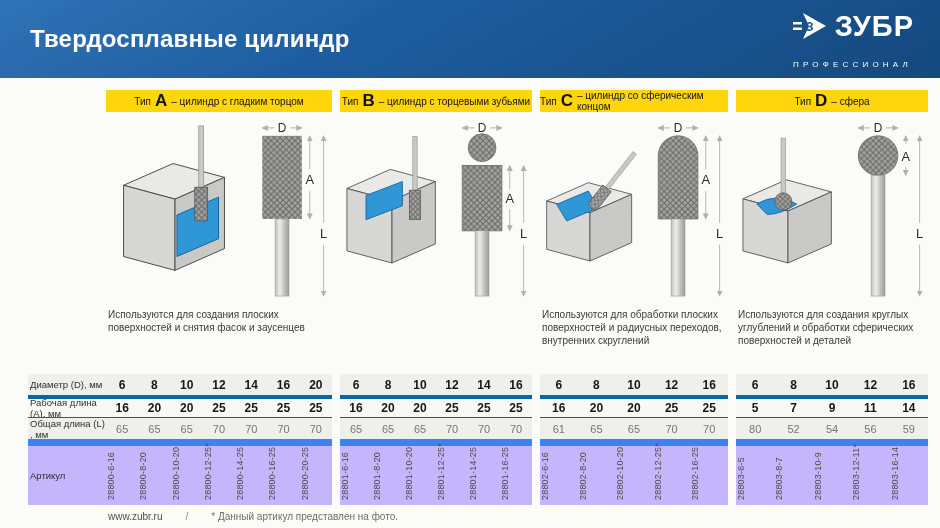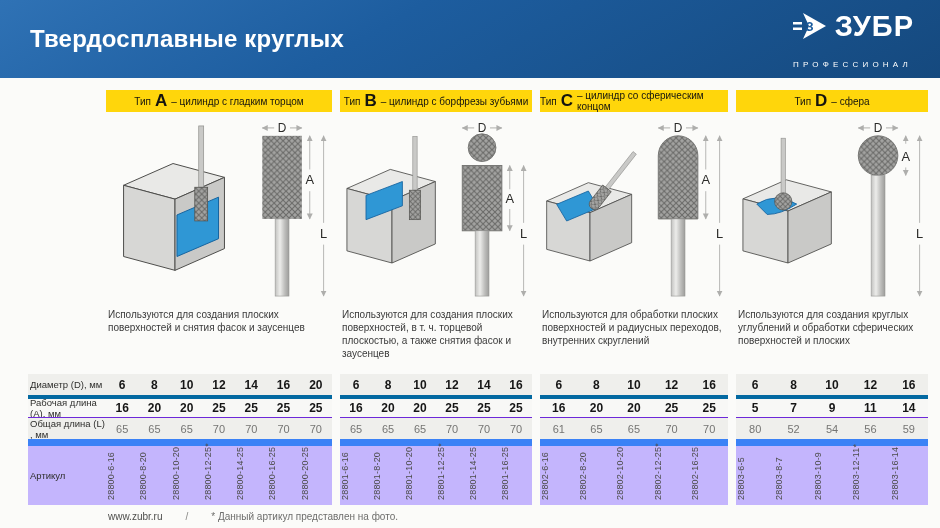--- a/index.html
+++ b/index.html
@@ -86,21 +86,21 @@
       <stop offset="0.7" stop-color="#bdbdbb"></stop>
         <stop offset="1" stop-color="#9d9d9b"></stop>
     </linearGradient>
     <marker id="arrM" markerWidth="7" markerHeight="7" refX="5.5" refY="3" orient="auto">
       <path d="M0,0 L6,3 L0,6 z" fill="#aeaeac"></path>
     </marker>
   </defs>
 </svg>
 
 <div class="header">
-  <div class="page-title">Твердосплавные круглых</div>
+  <div class="page-title">Твердосплавные цилиндр</div>
   <div class="brand">
     <div class="brand-row">
       <svg width="36" height="30" viewBox="0 0 36 30">
         <path d="M1,11 h9 v2.4 h-9 z M1,16.6 h9 v2.4 h-9 z" fill="#fff"></path>
         <polygon points="11,2 34,15 11,28 17,15" fill="#fff"></polygon>
         <text x="13.5" y="20" font-size="13" font-weight="bold" fill="#1d5d9f">З</text>
       </svg>
       <span class="brand-name">ЗУБР</span>
     </div>
     <span class="brand-sub">ПРОФЕССИОНАЛ</span>
@@ -143,21 +143,21 @@
           <text x="80" y="119" font-size="13" fill="#2b2b29" text-anchor="middle">L</text>
         </svg>
       </div>
       <div class="desc">Используются для создания плоских поверхностей и снятия фасок и заусенцев</div>
     </div>
 
     <div class="w-b">
       <div class="type-bar">
         <span>Тип</span>
         <span class="type-letter">B</span>
-        <span>– цилиндр с борфрезы зубьями</span>
+        <span>– цилиндр с торцевыми зубьями</span>
       </div>
       <div class="figure">
         <svg class="illus-svg" viewBox="0 0 120 184">
           <polygon points="8,66 58,44 110,58 60,80" fill="#e9e9e7" stroke="#4c4c4a" stroke-width="1"></polygon>
           <polygon points="8,66 60,80 60,152 8,138" fill="#d7d7d5" stroke="#4c4c4a" stroke-width="1"></polygon>
           <polygon points="60,80 110,58 110,130 60,152" fill="#c9c9c7" stroke="#4c4c4a" stroke-width="1"></polygon>
           <polygon points="30,74 72,58 72,86 30,102" fill="#2f97d5" stroke="#15639f" stroke-width="1"></polygon>
           <rect x="84" y="6" width="5" height="62" fill="#c9c9c7" stroke="#8e8e8c" stroke-width="0.7"></rect>
           <rect x="80" y="68" width="13" height="34" fill="url(#hatchP)" stroke="#53534f" stroke-width="0.8"></rect>
         </svg>
@@ -169,21 +169,20 @@
           <rect x="18" y="46" width="40" height="66" fill="url(#hatchP)" stroke="#777775" stroke-width="1"></rect>
           <rect x="31" y="112" width="14" height="66" fill="url(#shankG)" stroke="#969694" stroke-width="0.6"></rect>
           <line x1="66" y1="70" x2="66" y2="46" stroke="#b6b6b4" stroke-width="1" marker-end="url(#arrM)"></line>
           <line x1="66" y1="90" x2="66" y2="112" stroke="#b6b6b4" stroke-width="1" marker-end="url(#arrM)"></line>
           <text x="66" y="84" font-size="13" fill="#2b2b29" text-anchor="middle">A</text>
           <line x1="80" y1="104" x2="80" y2="46" stroke="#b6b6b4" stroke-width="1" marker-end="url(#arrM)"></line>
           <line x1="80" y1="126" x2="80" y2="178" stroke="#b6b6b4" stroke-width="1" marker-end="url(#arrM)"></line>
           <text x="80" y="119" font-size="13" fill="#2b2b29" text-anchor="middle">L</text>
         </svg>
       </div>
-      <div class="desc">Используются для создания плоских поверхностей, в т. ч. торцевой плоскостью, а также снятия фасок и заусенцев</div>
     </div>
 
     <div class="w-c">
       <div class="type-bar">
         <span>Тип</span>
         <span class="type-letter">C</span>
         <span>– цилиндр со сферическим концом</span>
       </div>
       <div class="figure">
         <svg class="illus-svg" viewBox="0 0 120 184">
@@ -235,21 +234,21 @@
           <circle cx="38" cy="36" r="20" fill="url(#hatchP)" stroke="#777775" stroke-width="1"></circle>
           <rect x="31" y="56" width="14" height="122" fill="url(#shankG)" stroke="#969694" stroke-width="0.6"></rect>
           <line x1="66" y1="24" x2="66" y2="16" stroke="#b6b6b4" stroke-width="1" marker-end="url(#arrM)"></line>
           <line x1="66" y1="48" x2="66" y2="56" stroke="#b6b6b4" stroke-width="1" marker-end="url(#arrM)"></line>
           <text x="66" y="41" font-size="13" fill="#2b2b29" text-anchor="middle">A</text>
           <line x1="80" y1="104" x2="80" y2="16" stroke="#b6b6b4" stroke-width="1" marker-end="url(#arrM)"></line>
           <line x1="80" y1="126" x2="80" y2="178" stroke="#b6b6b4" stroke-width="1" marker-end="url(#arrM)"></line>
           <text x="80" y="119" font-size="13" fill="#2b2b29" text-anchor="middle">L</text>
         </svg>
       </div>
-      <div class="desc">Используются для создания круглых углублений и обработки сферических поверхностей и плоских</div>
+      <div class="desc">Используются для создания круглых углублений и обработки сферических поверхностей и деталей</div>
     </div>
   </div>
 
   <div class="trow r-diam">
     <div class="w-label">
         <span class="row-label">Диаметр (D), мм</span>
       </div>
     <div class="w-a vals">
         <span>6</span>
         <span>8</span>

